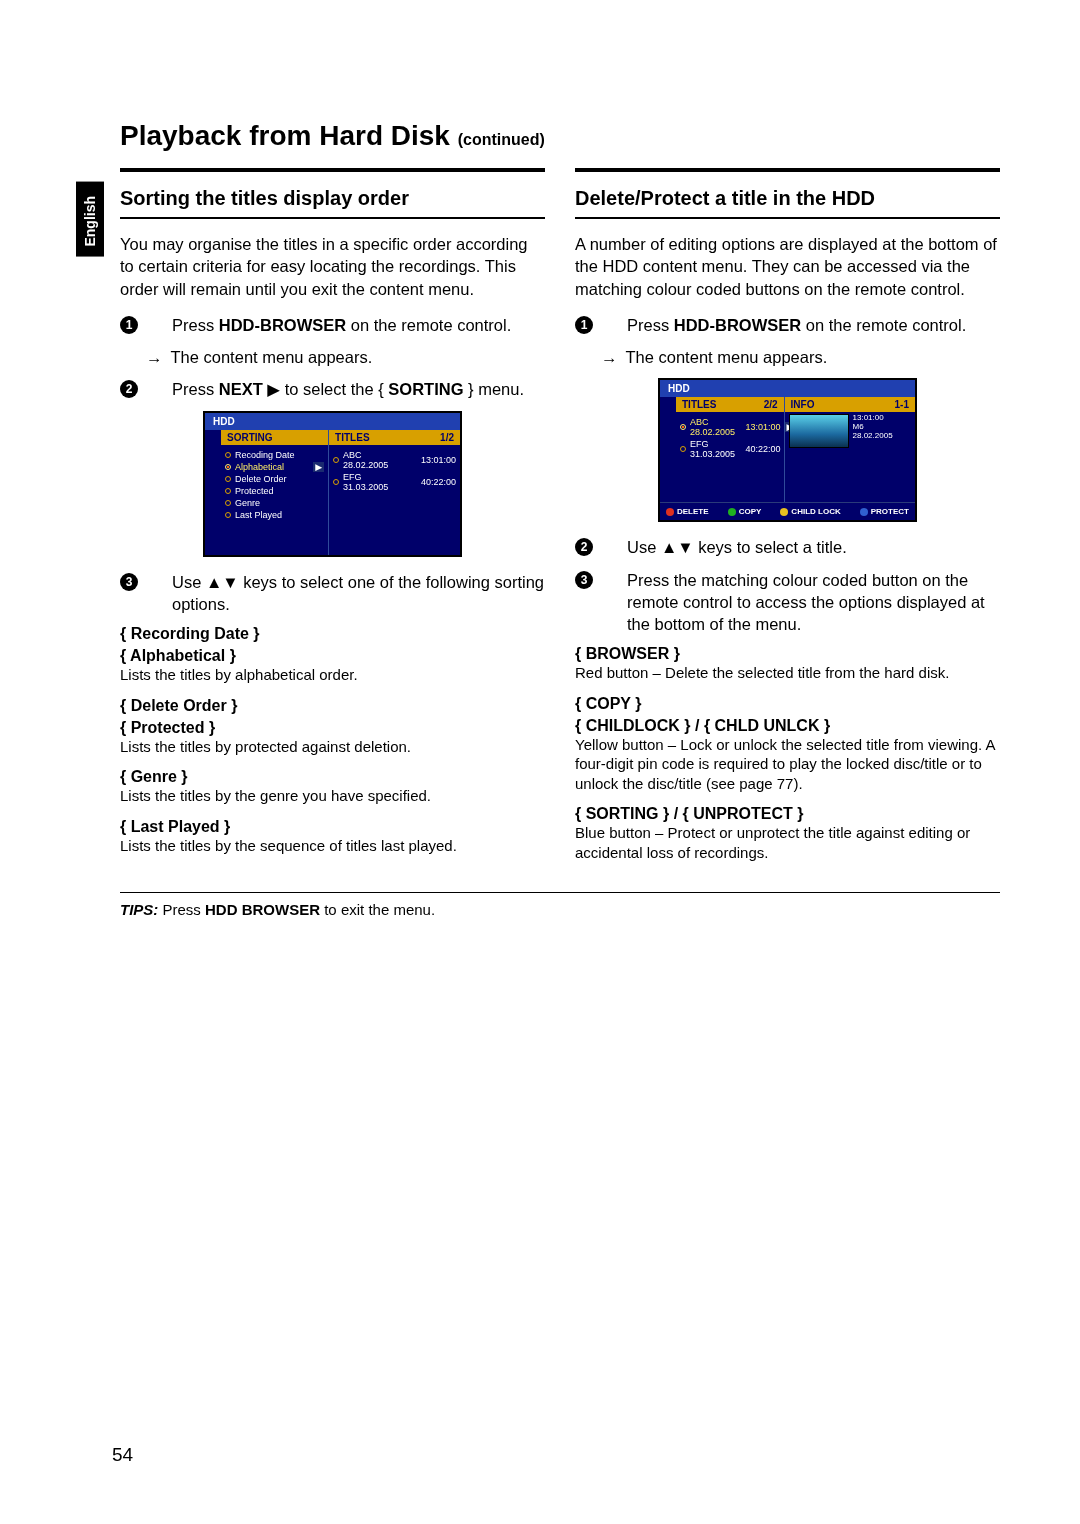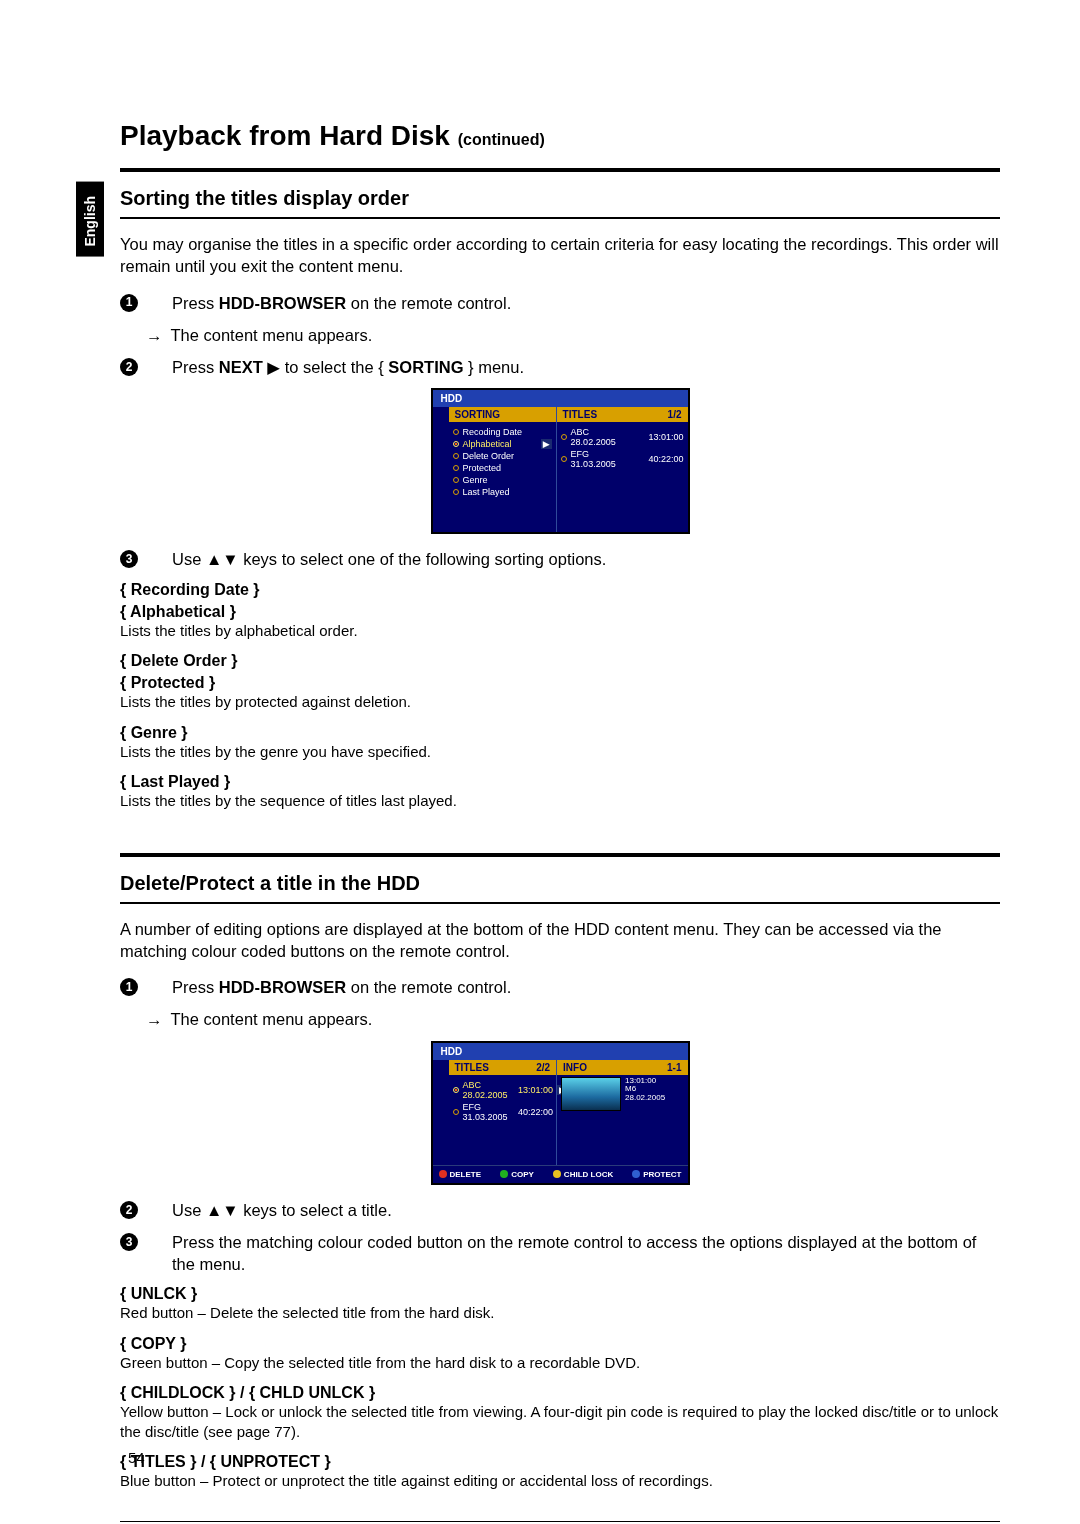--- a/index.html
+++ b/index.html
@@ -1,37 +1,37 @@
 <!DOCTYPE html>
 <html><head>
 <meta charset="utf-8">
 <style>
   * { box-sizing: border-box; margin: 0; padding: 0; }
   body { font-family: Arial, Helvetica, sans-serif; background: #fff; width: 1080px; height: 1524px; position: relative; color: #000; }
   .page { padding: 120px 80px 60px 120px; position: relative; }
   .lang-tab { position: absolute; left: 76px; top: 182px; background: #000; color: #fff; padding: 10px 6px 14px 6px; font-size: 14px; font-weight: bold; writing-mode: vertical-rl; text-orientation: mixed; transform: rotate(180deg); }
   .page-title { font-size: 28px; font-weight: bold; margin-bottom: 16px; }
   .page-title .cont { font-size: 16px; font-weight: bold; }
-  .columns { display: flex; gap: 30px; flex-direction: column; }
+  .columns { display: flex; gap: 30px; }
   .col { flex: 1; min-width: 0; }
   .hr-thick { height: 4px; background: #000; margin-bottom: 14px; }
   .hr-thin { height: 2px; background: #000; margin-top: 6px; margin-bottom: 14px; }
   h2.section { font-size: 20px; font-weight: bold; line-height: 1.25; }
   p.body { font-size: 16.5px; line-height: 1.35; margin-bottom: 14px; }
   .step { display: flex; align-items: flex-start; gap: 8px; margin-bottom: 10px; font-size: 16.5px; line-height: 1.35; }
   .step .num { flex: 0 0 auto; width: 18px; height: 18px; border-radius: 50%; background: #000; color: #fff; font-size: 12px; font-weight: bold; display: flex; align-items: center; justify-content: center; margin-top: 2px; }
   .step .txt { flex: 1; margin-left: 26px; }
   .result { display: flex; align-items: flex-start; gap: 8px; margin: 4px 0 10px 26px; font-size: 16.5px; line-height: 1.35; }
   .result .arrow { flex: 0 0 auto; font-weight: bold; }
   .opt-head { font-size: 16px; font-weight: bold; margin-top: 4px; }
   .opt-desc { font-size: 15px; line-height: 1.3; margin-bottom: 12px; }
   .b { font-weight: bold; }
   .tips { border-top: 1px solid #000; margin-top: 18px; padding-top: 8px; font-size: 15px; font-style: italic; }
   .tips .lbl { font-weight: bold; font-style: italic;}
-  .pgnum { position: absolute; left: 128px; bottom: 58px; font-size: 15px; margin-top: 8px; }
+  .pgnum { position: absolute; left: 112px; bottom: 58px; font-size: 19px; margin-top: 8px; }
 
   
   .fig { border: 2px solid #000; background: #00006a; width: 259px; margin: 6px auto 14px auto; font-size: 10px; font-family: Arial, sans-serif; }
   .fig .hdd-bar { background: #2040b0; color: #fff; font-weight: bold; padding: 3px 8px; font-size: 10px;}
   .fig .cols2 { display: flex; padding-left: 16px; }
   .fig .left-pane { width: 45%; }
   .fig .right-pane { width: 55%; }
   .fig .pane-head { background: #d8a000; color: #00006a; font-weight: bold; padding: 2px 6px; display: flex; justify-content: space-between; font-size: 10px;}
   .fig .pane-body { padding: 4px 4px 20px 4px; color: #fff; min-height: 110px;}
   .fig .row { display: flex; align-items: center; gap: 4px; padding: 1px 0; font-size: 9px;}
@@ -226,33 +226,32 @@
       <div class="step">
         <span class="num">2</span>
         <span class="txt">Use ▲▼ keys to select a title.</span>
       </div>
       <div class="step">
         <span class="num">3</span>
         <span class="txt">Press the matching colour coded button on the remote control to access the options displayed at the bottom of the menu.</span>
       </div>
 
       <div>
-        <div class="opt-head">{ UNLCK }</div>
+        <div class="opt-head">{ BROWSER }</div>
         <div class="opt-desc">Red button – Delete the selected title from the hard disk.</div>
       </div>
       <div>
         <div class="opt-head">{ COPY }</div>
-        <div class="opt-desc">Green button – Copy the selected title from the hard disk to a recordable DVD.</div>
       </div>
       <div>
         <div class="opt-head">{ CHILDLOCK } / { CHLD UNLCK }</div>
         <div class="opt-desc">Yellow button – Lock or unlock the selected title from viewing.  A four-digit pin code is required to play the locked disc/title or to unlock the disc/title (see page 77).</div>
       </div>
       <div>
-        <div class="opt-head">{ TITLES } / { UNPROTECT }</div>
+        <div class="opt-head">{ SORTING } / { UNPROTECT }</div>
         <div class="opt-desc">Blue button – Protect or unprotect the title against editing or accidental loss of recordings.</div>
       </div>
     </div>
   </div>
 
   <div class="tips">
     <span class="lbl">TIPS:</span><span style="font-style:normal">  Press </span><span class="b" style="font-style:normal">HDD BROWSER</span><span style="font-style:normal"> to exit the menu.</span>
   </div>
 </div>
 

